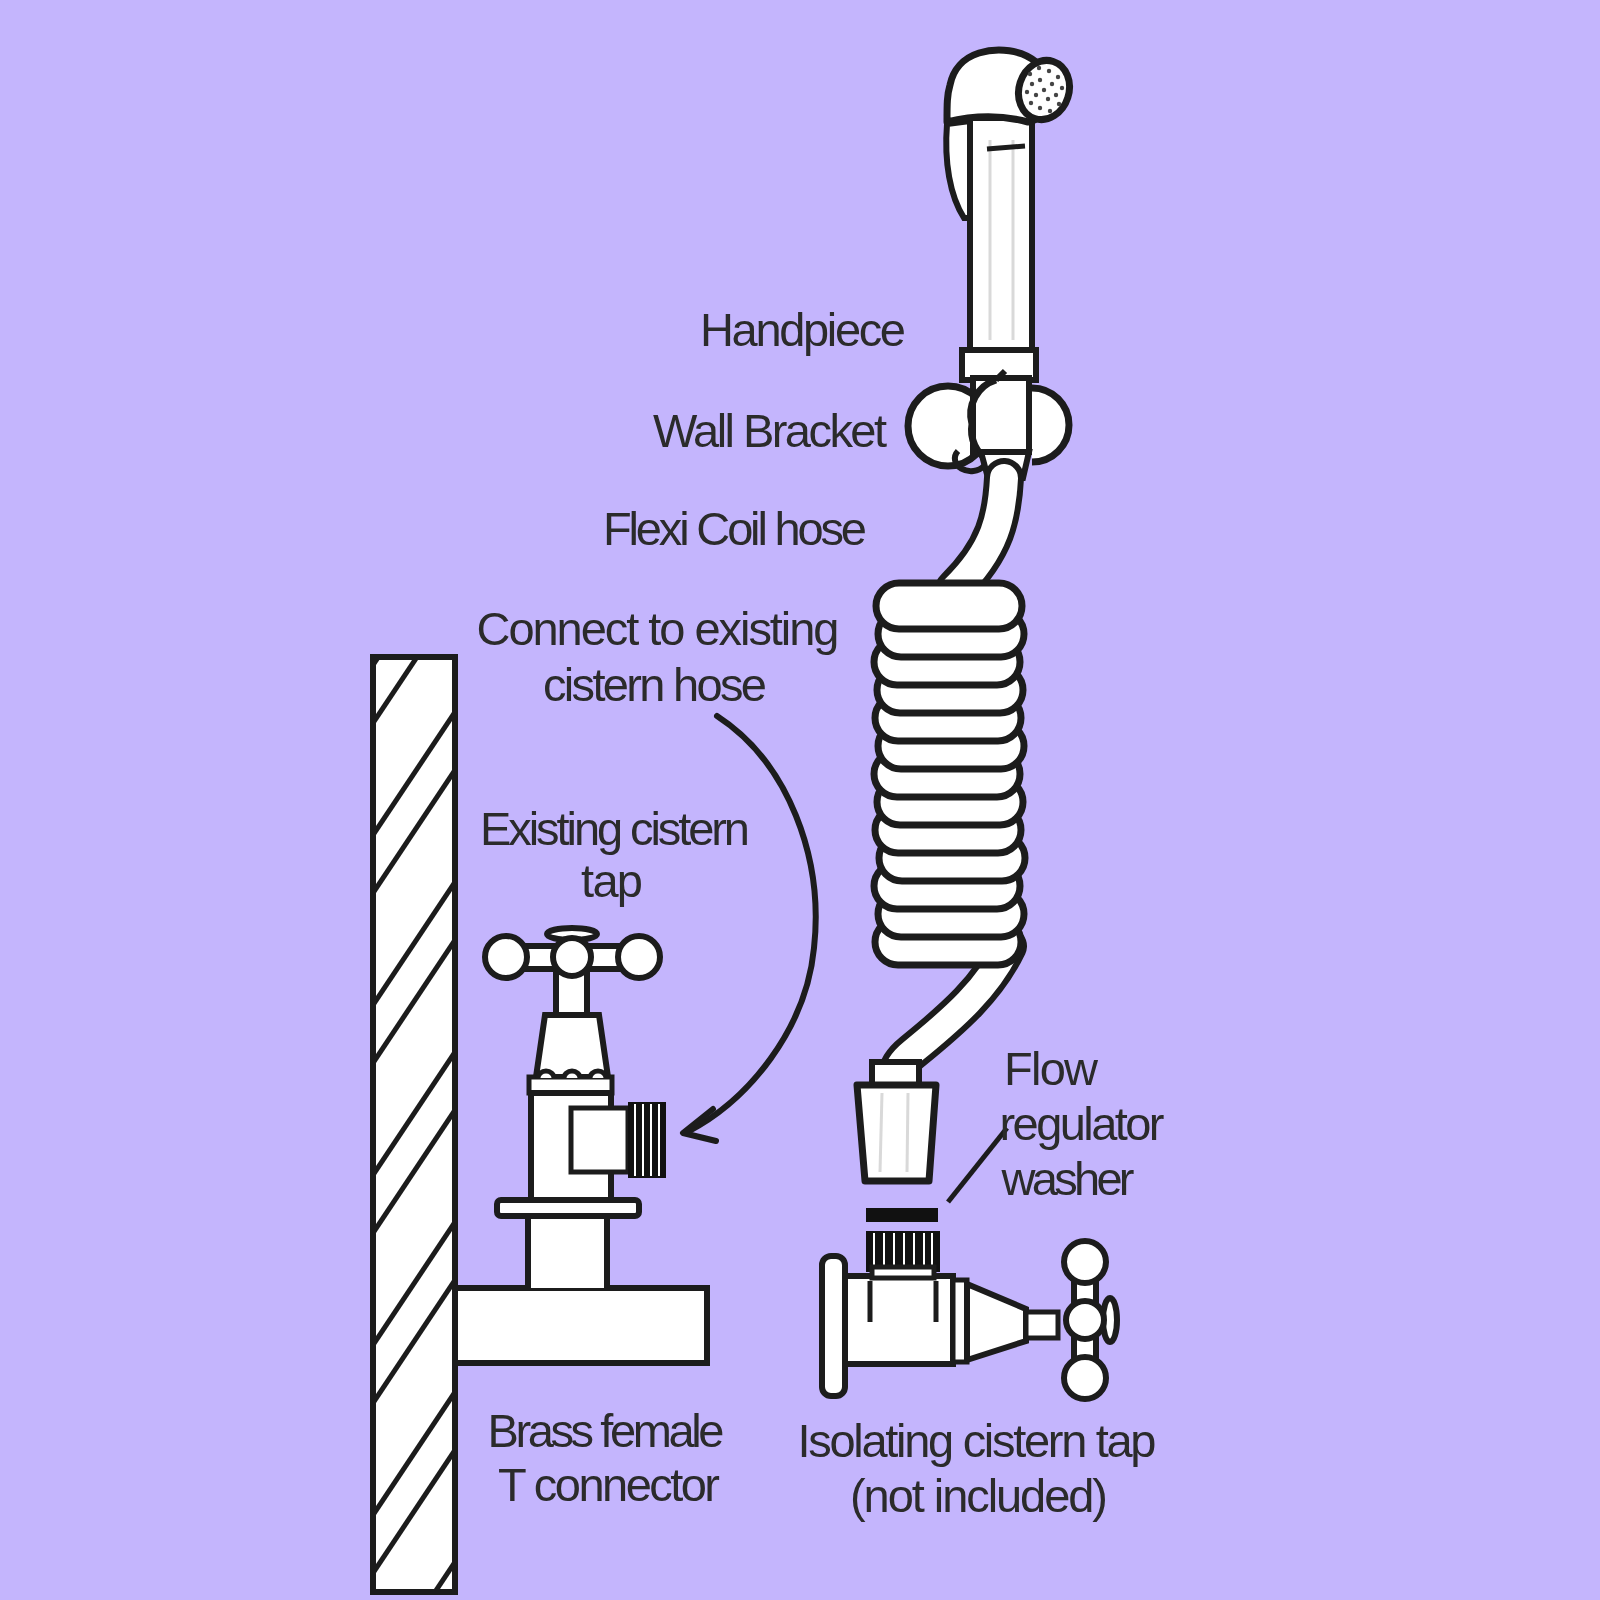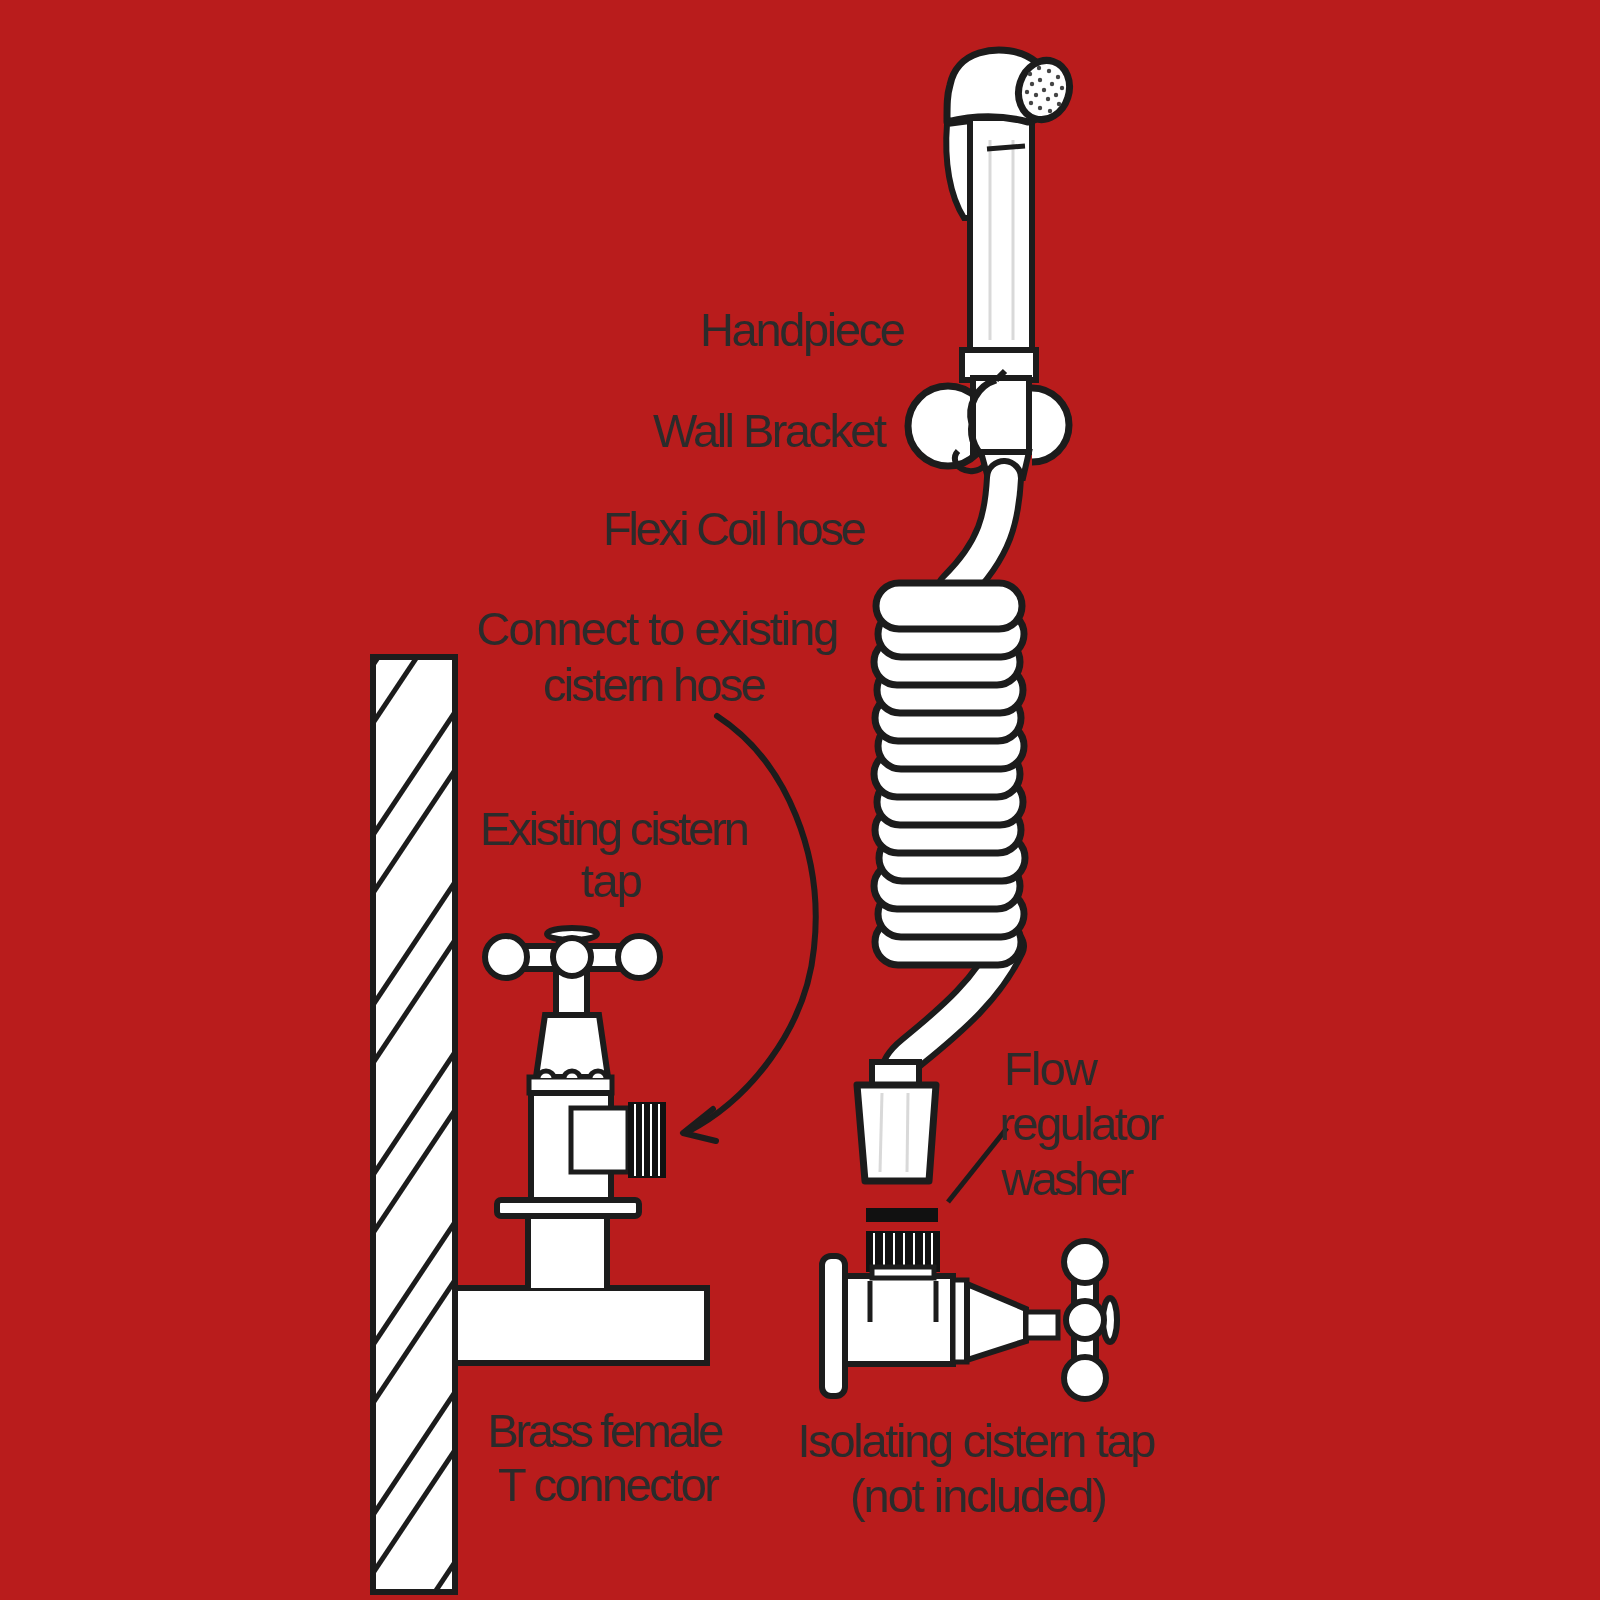--- a/index.html
+++ b/index.html
@@ -1,16 +1,16 @@
 <!DOCTYPE html>
 <html><head>
 <meta charset="utf-8">
 <style>
   html,body{margin:0;padding:0;background:#ffffff;}
-  #stage{position:relative;width:1600px;height:1600px;background:#b91c1c;overflow:hidden;}
+  #stage{position:relative;width:1600px;height:1600px;background:#c4b5fd;overflow:hidden;}
   svg{display:block;width:1600px;height:1600px;}
   text{font-family:"Liberation Sans","DejaVu Sans",sans-serif;font-weight:300;fill:#2b2b2b;}
   .lbl{font-size:47px;}
   .ink{stroke:#1c1c1c;}
 </style>
 </head>
 <body>
 
 <div id="stage">
 <svg viewBox="0 0 1600 1600" xmlns="http://www.w3.org/2000/svg">

